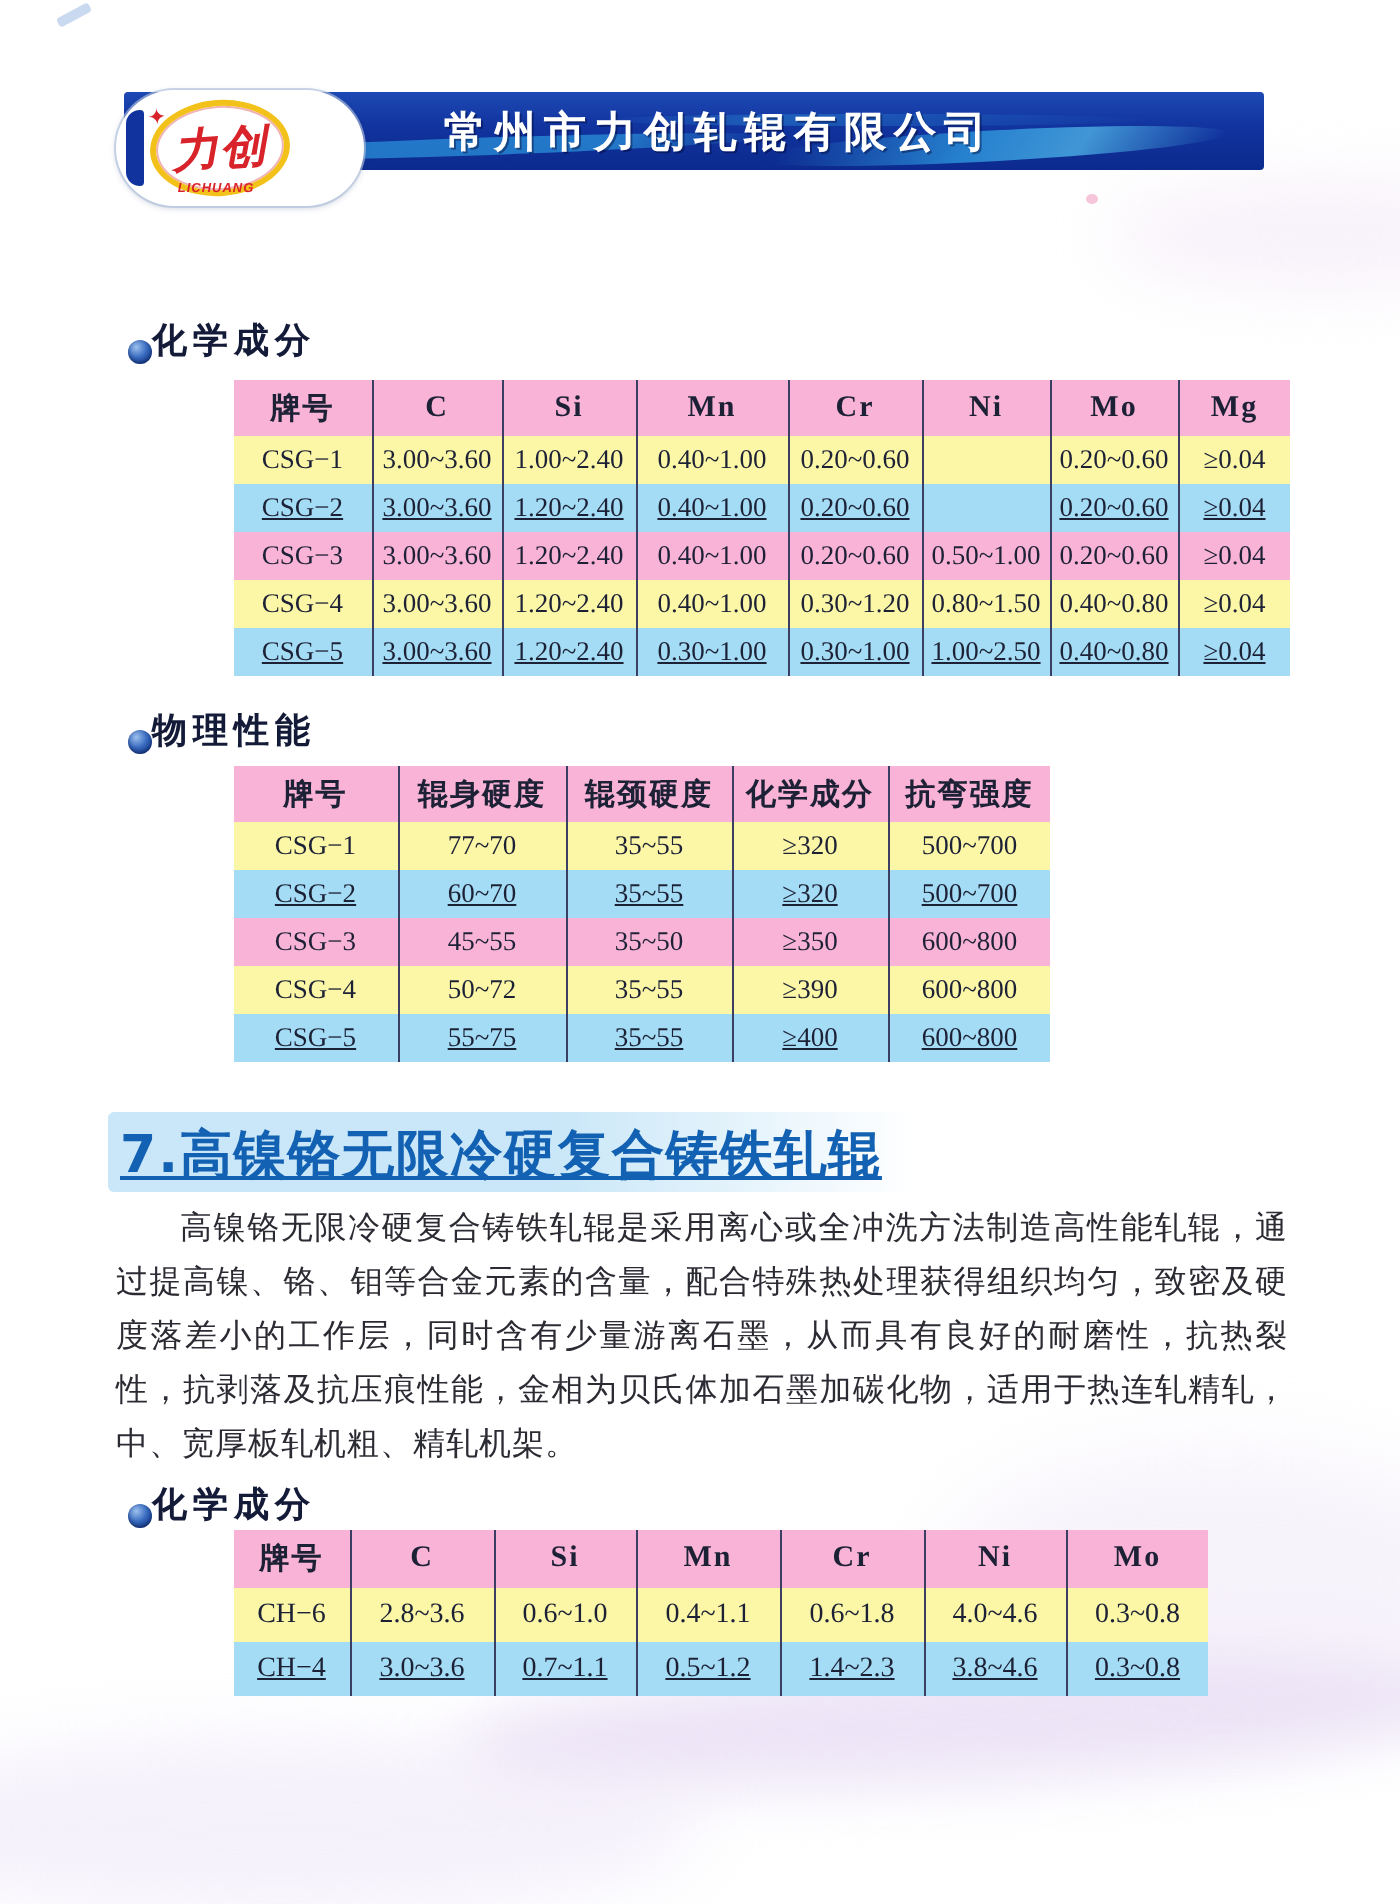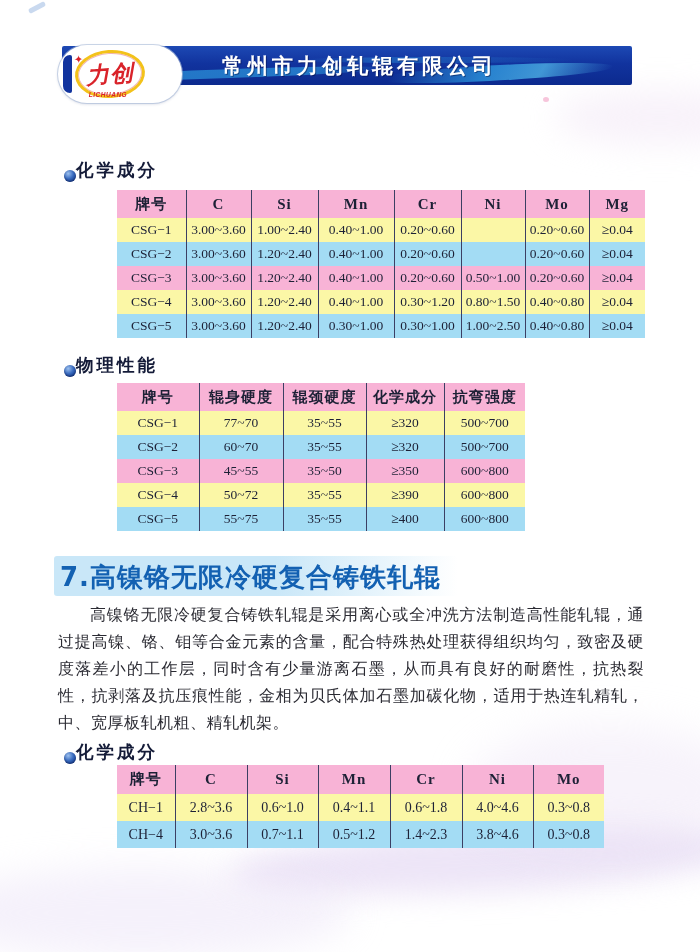--- a/index.html
+++ b/index.html
@@ -74,27 +74,27 @@
   .tablewrap th, .tablewrap td{
     text-align:center; vertical-align:middle; padding:0;
     border-left:1px solid var(--divider); overflow:hidden; white-space:nowrap;}
   .tablewrap th:first-child, .tablewrap td:first-child{border-left:none;}
   .tablewrap th{height:28px; font-size:15px; font-weight:bold; letter-spacing:1px;}
   .tablewrap td{height:24px; font-size:13.5px;}
   .t3 th{height:29px;}
   .t3 td{height:27px; font-size:14px;}
   .tone-pink  {background:var(--row-pink);}
   .tone-yellow{background:var(--row-yellow);}
-  .tone-blue  {background:var(--row-blue);}
+  .tone-blue  {background:var(--row-blue);text-decoration:underline;}
   
   .s7-stripe{position:absolute; left:54px; top:556px; width:404px; height:40px; border-radius:3px;
     background:linear-gradient(90deg, var(--stripe-blue) 0%, var(--stripe-blue) 55%, rgba(201,231,248,0) 100%);}
   .s7-title{position:absolute; left:60px; top:560px; font-size:26px; font-weight:bold;
     color:var(--section-blue); letter-spacing:1px; white-space:nowrap;
-    font-family:"DejaVu Sans","Liberation Sans",sans-serif;}
+    font-family:"DejaVu Sans","Liberation Sans",sans-serif;text-decoration:underline;}
   .para{position:absolute; left:58px; top:601px; width:586px;
     font-size:16px; line-height:27px; color:var(--body-ink);
     text-align:justify; text-indent:2em; letter-spacing:.5px;}
 </style>
 </head>
 <body>
 
 <div class="page">
 
   <div class="blob blob1"></div>
@@ -290,21 +290,21 @@
             <th>C</th>
             <th>Si</th>
             <th>Mn</th>
             <th>Cr</th>
             <th>Ni</th>
             <th>Mo</th>
           </tr>
         </thead>
         <tbody>
           <tr class="tone-yellow">
-            <td>CH−1</td>
+            <td>CH−6</td>
             <td>2.8~3.6</td>
             <td>0.6~1.0</td>
             <td>0.4~1.1</td>
             <td>0.6~1.8</td>
             <td>4.0~4.6</td>
             <td>0.3~0.8</td>
           </tr>
           <tr class="tone-blue">
             <td>CH−4</td>
             <td>3.0~3.6</td>

